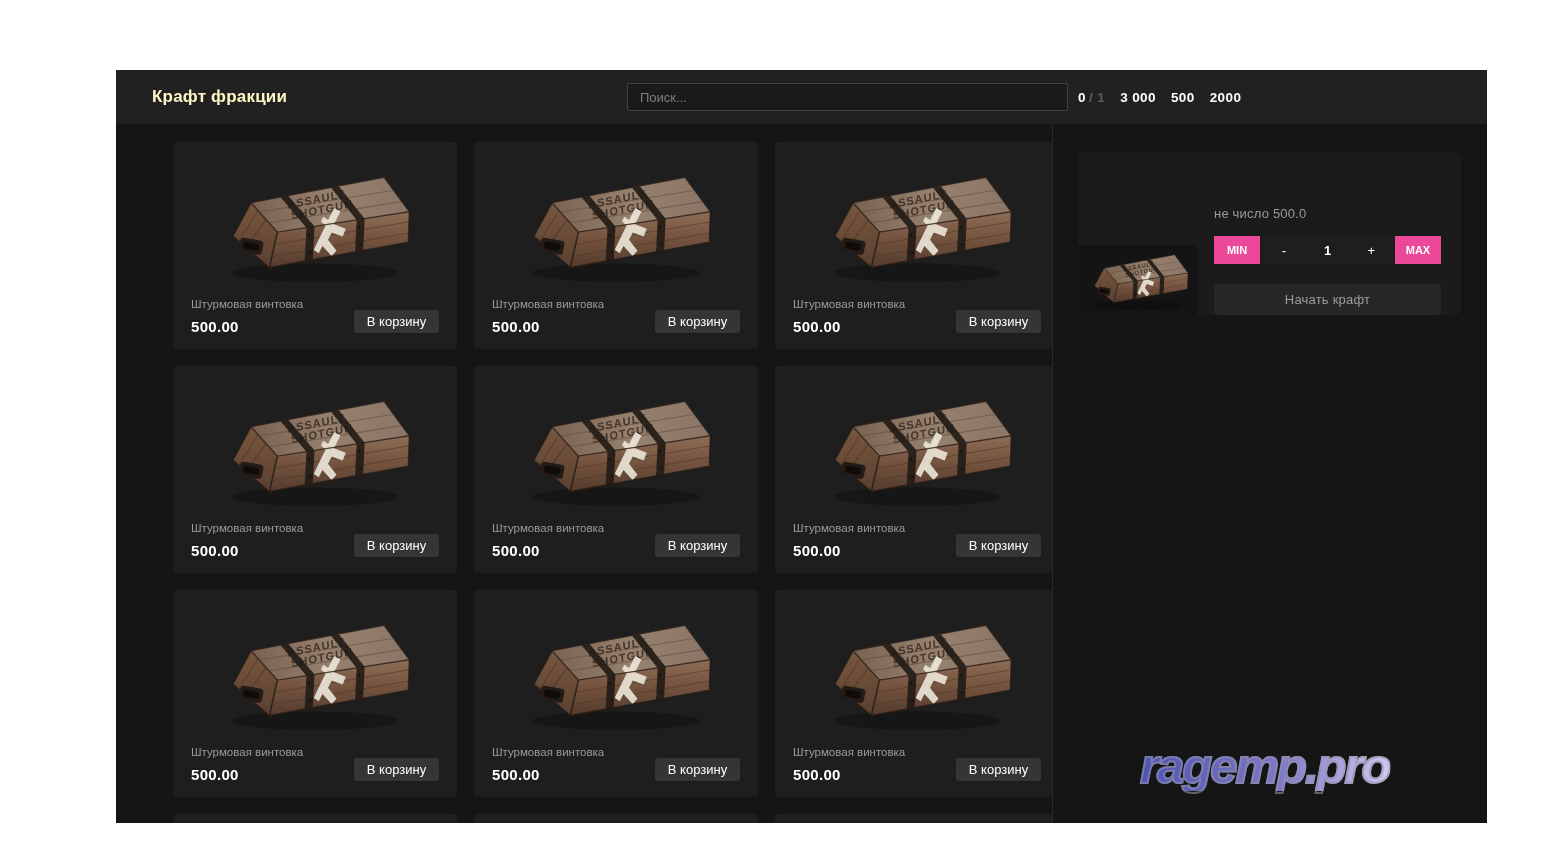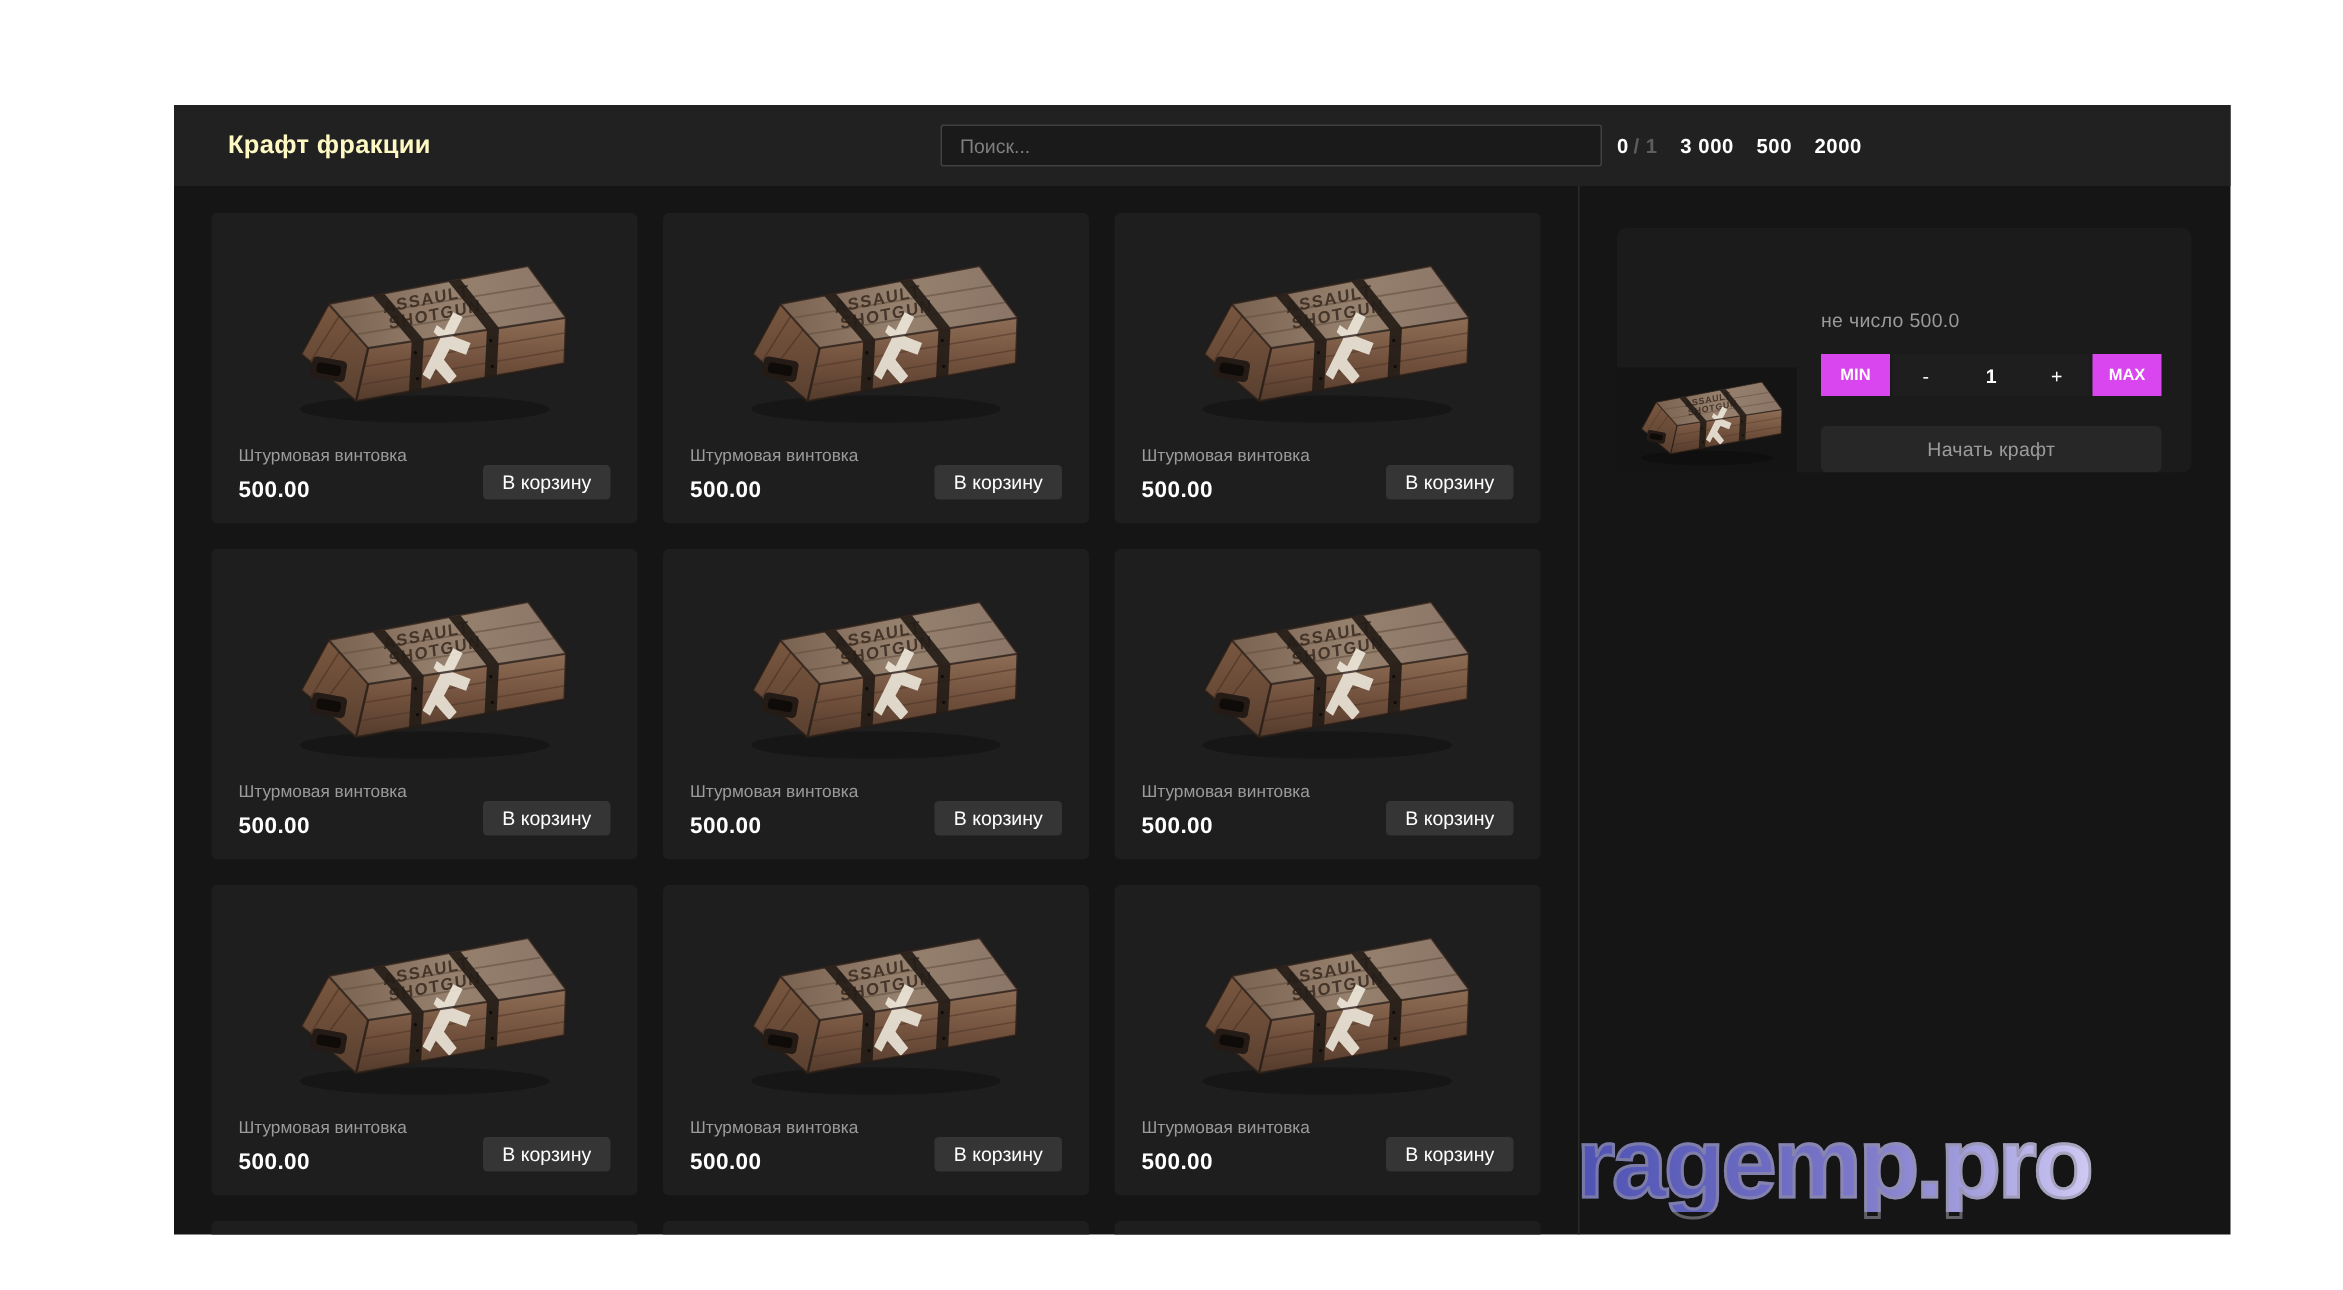--- a/index.html
+++ b/index.html
@@ -34,21 +34,21 @@
   .stats {
     position: absolute; left: 962px; top: 0; height: 54px;
     display: flex; align-items: center; gap: 15px;
     color: #ffffff; font-size: 13.5px; font-weight: bold; letter-spacing: .4px;
   }
   .stat-progress { display: flex; align-items: center; gap: 3px; }
   .stat-dim { color: #5e5e5e; }
 
   
   .content { position: absolute; top: 54px; left: 0; right: 0; bottom: 0; display: flex; }
-  .catalog { width: 936px; height: 100%; overflow: hidden; }
+  .catalog { width: 936px; height: 100%; overflow: hidden; padding-left: 32px; }
   .grid {
     display: grid; grid-template-columns: repeat(3, 284px);
     gap: 17px; padding: 18px 25px;
   }
   .divider { width: 1px; background: #2b2b2b; }
   .craft { flex: 1; position: relative; }
 
   
   .card {
     width: 284px; height: 207px;
@@ -82,49 +82,50 @@
   }
   .craft-img {
     width: 120px; background: #141414;
     display: flex; align-items: center; justify-content: center;
   }
   .craft-img svg { width: 108px; height: 70px; }
   .craft-body { flex: 1; padding: 19px 20px 0 16px; }
   .craft-label { font-size: 13px; color: #9a9a9a; letter-spacing: .2px; }
   .stepper { margin-top: 15px; height: 28px; display: flex; gap: 2px; }
   .step-end {
-    width: 46px; background: #d946ef; border: none;
+    width: 46px; background: #ec4899; border: none;
     color: #ffffff; font-weight: bold; font-size: 11px; cursor: pointer;
     font-family: "Liberation Sans", "DejaVu Sans", sans-serif;
   }
   .step-mid { flex: 1; background: #1e1e1e; display: flex; }
   .step-mid > * {
     flex: 1; display: flex; align-items: center; justify-content: center;
     background: none; border: none; color: #ffffff; cursor: pointer;
     font-family: "Liberation Sans", "DejaVu Sans", sans-serif;
   }
   .step-sign { font-size: 13px; }
   .step-val { font-size: 13px; font-weight: bold; cursor: default; }
   .start-btn {
     margin-top: 20px; width: 100%; height: 31px;
     background: #272727; border: none; border-radius: 4px;
     color: #9b9b9b; font-size: 13px; letter-spacing: .2px; cursor: pointer;
     font-family: "Liberation Sans", "DejaVu Sans", sans-serif;
   }
 
   
   .watermark {
-    position: absolute; left: 1051px; top: 742px;
-    font-size: 66px; font-weight: bold; letter-spacing: -2px; line-height: 1;
+    position: absolute; left: 1140px; top: 742px;
+    font-size: 49px; font-weight: bold; letter-spacing: -2px; line-height: 1;
     white-space: nowrap;
     background: linear-gradient(90deg, #4e52b4 0%, #7c78c9 55%, #cfc9f4 100%);
     -webkit-background-clip: text; background-clip: text;
     color: transparent;
     -webkit-text-stroke: 2px rgba(148,146,158,.6);
     pointer-events: none;
+    font-style: italic;
   }
 </style>
 </head>
 <body>
 
 <svg width="0" height="0" style="position:absolute" aria-hidden="true">
   <defs>
     <linearGradient id="topg" x1="0" y1="0" x2="1" y2="0">
       <stop offset="0" stop-color="#7a6250"></stop>
       <stop offset="0.5" stop-color="#96816e"></stop>

